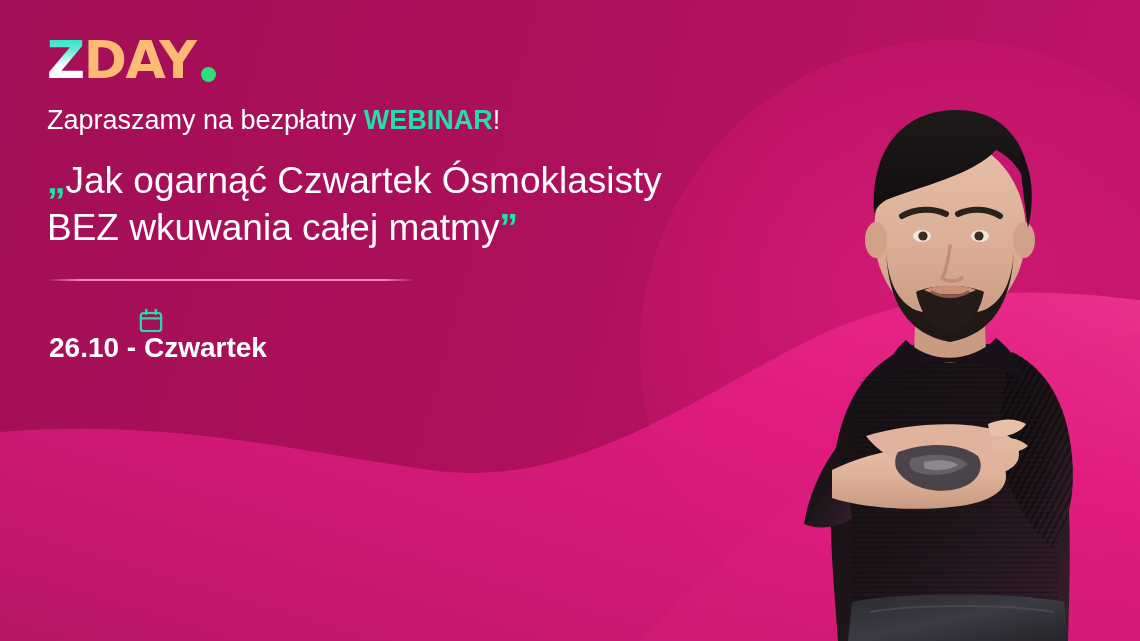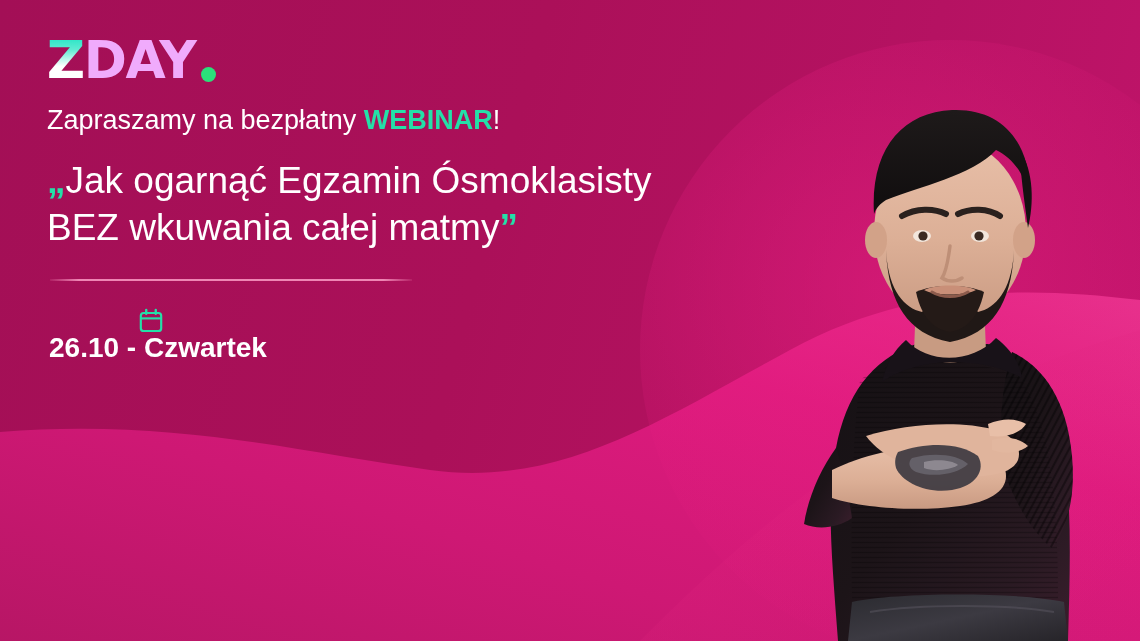--- a/index.html
+++ b/index.html
@@ -71,21 +71,21 @@
     background-clip: text;
     color: transparent;
     -webkit-text-fill-color: transparent;
     transform: scaleX(1.02);
   }
   .logo-day {
     font-size: 52px;
     font-weight: 800;
     letter-spacing: -1.5px;
     line-height: 1;
-    color: #f0abfc;
+    color: #fdba74;
     font-family: "DejaVu Sans", sans-serif;
     text-align: center;
   }
   .logo-dot {
     width: 15px;
     height: 15px;
     border-radius: 50%;
     background: #2BE07A;
     margin-left: 6px;
     margin-bottom: 4px;
@@ -205,21 +205,21 @@
       <span class="logo-z">Z</span>
       <span class="logo-day">DAY</span>
       <span class="logo-dot"></span>
     </div>
 
     <div class="tagline">
       <span>Zapraszamy na bezpłatny </span><span class="hl">WEBINAR</span><span>!</span>
     </div>
 
     <div class="headline">
-      <div><span class="q">„</span><span>Jak ogarnąć Egzamin Ósmoklasisty</span></div>
+      <div><span class="q">„</span><span>Jak ogarnąć Czwartek Ósmoklasisty</span></div>
       <div><span class="bold">BEZ</span><span> wkuwania całej matmy</span><span class="q">”</span></div>
     </div>
 
     <div class="divider"></div>
 
     <div class="meta">
 
       <div class="meta-row">
         <svg class="meta-icon" viewBox="0 0 24 24" fill="none">
           <rect x="2.6" y="4.6" width="18.8" height="16.6" rx="2.6" stroke="#24E0A8" stroke-width="2"></rect>

